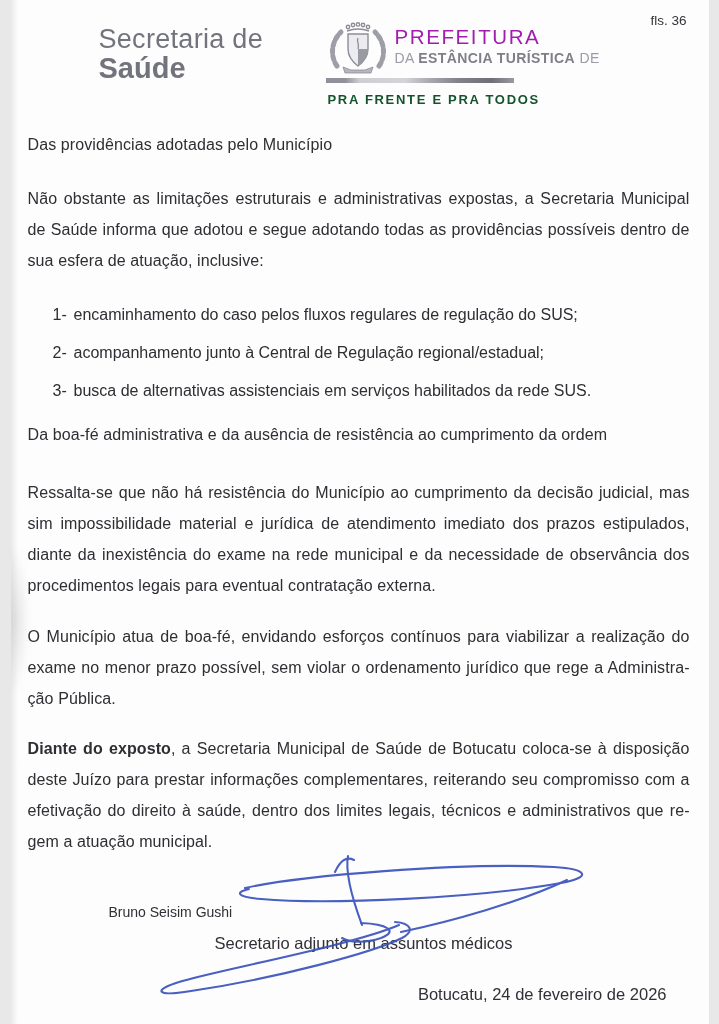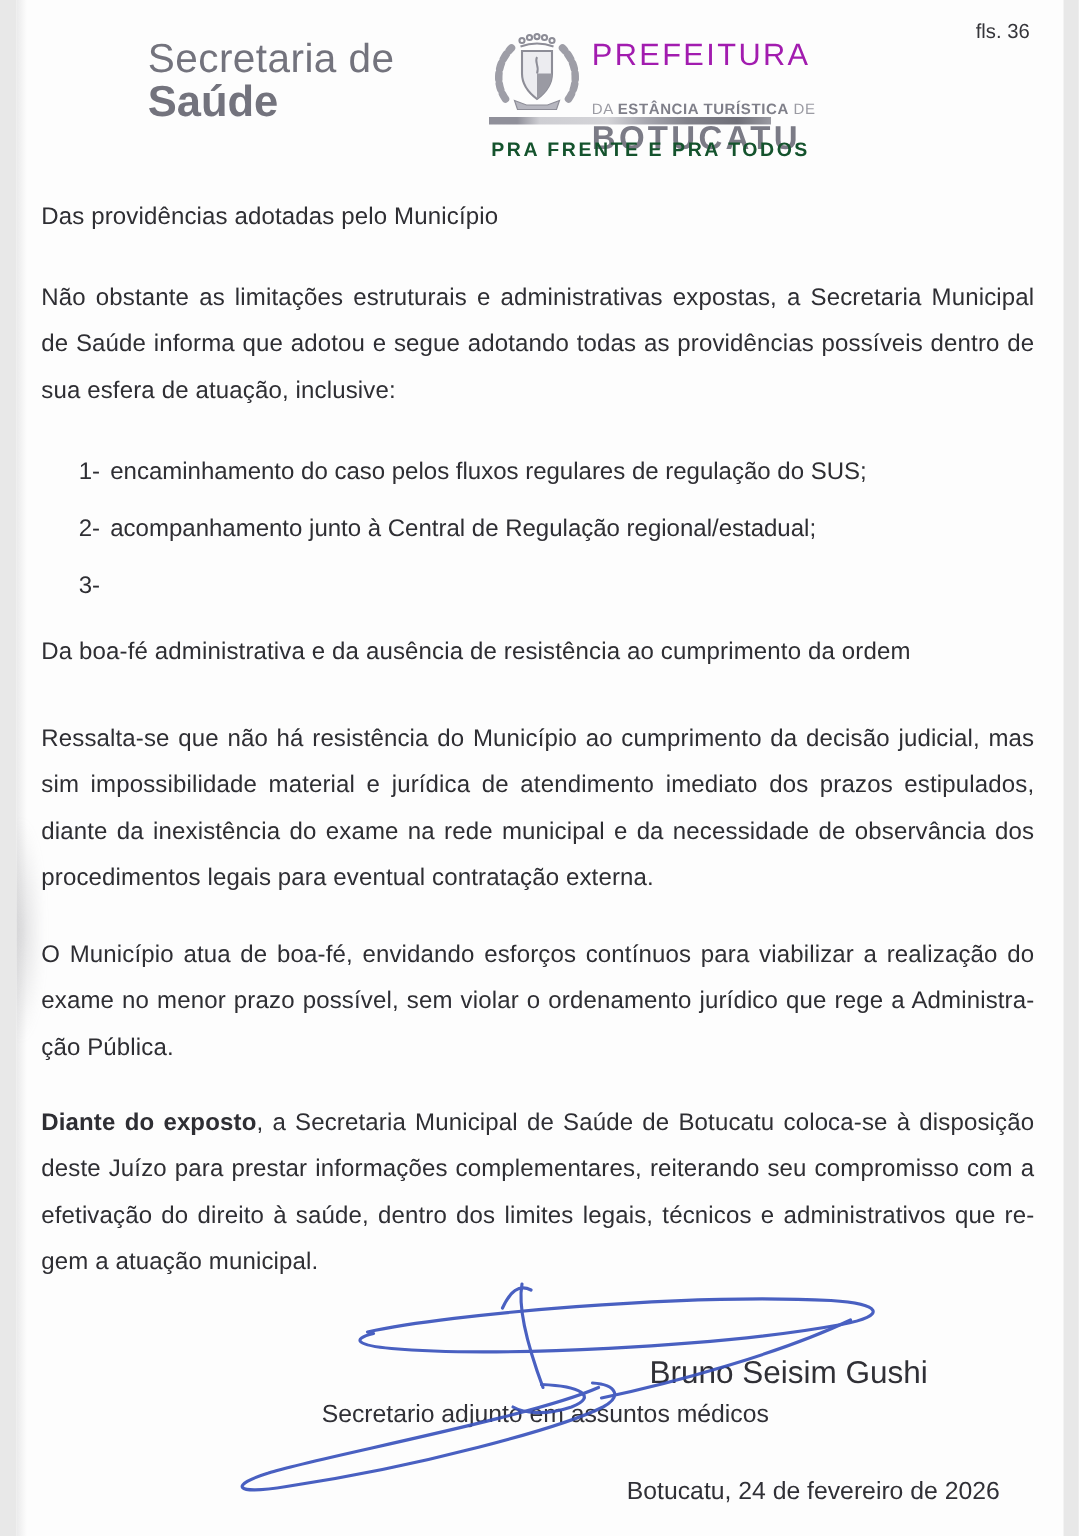--- a/index.html
+++ b/index.html
@@ -15,34 +15,34 @@
     background:radial-gradient(closest-side,rgba(140,140,145,.25),rgba(140,140,145,0));filter:blur(3px);}
   
   .folio{position:absolute;top:13px;right:22px;font-size:13.5px;color:#35353a;}
   
   .sec-block{position:absolute;top:25px;left:88px;width:214px;text-align:left;color:#73737d;line-height:1.04;}
   .sec1{font-size:27px;font-weight:400;letter-spacing:.3px;}
   .sec2{font-size:29px;font-weight:700;}
   .emblem{position:absolute;left:315px;top:21px;width:64px;height:58px;}
   .pref-block{position:absolute;left:384px;top:27px;line-height:1;}
   .pref1{font-size:20.5px;letter-spacing:1.6px;font-weight:400;color:#a21caf;}
-  .pref2{font-size:10px;margin-top:21px;letter-spacing:.4px;color:#9b9ba3;font-weight:400;}
+  .pref2{font-size:14px;margin-top:3px;letter-spacing:.4px;color:#9b9ba3;font-weight:400;}
   .pref2 .strong{font-weight:700;color:#7f7f89;}
   .pref3{font-size:22px;font-weight:700;letter-spacing:2.2px;margin-top:2px;color:#7b7b86;}
   .brandbar{position:absolute;left:315px;top:78px;width:188px;height:4.5px;
     background:linear-gradient(90deg,#90909a 0%,#90909a 10%,#ceced3 18%,#d4d4d8 42%,#a9a9b1 55%,#82828b 70%,#6f6f78 88%,#9a9aa2 100%);}
   .slogan{position:absolute;left:317px;top:92px;font-size:13px;font-weight:700;letter-spacing:1.7px;color:#14532d;}
   
   .hd,.tx{position:absolute;left:17px;width:662px;font-size:16px;line-height:31px;letter-spacing:.1px;}
   .tx{text-align:justify;}
   .li{position:absolute;left:42px;width:640px;font-size:16px;line-height:31px;display:flex;}
   .li .n{min-width:21px;}
   .b{font-weight:700;}
   
-  .sig-name{position:absolute;left:98px;width:510px;top:904px;text-align:right;font-size:21px;color:#303036;}
+  .sig-name{position:absolute;left:98px;width:510px;top:904px;text-align:left;font-size:14px;color:#303036;}
   .sig-title{position:absolute;left:98px;width:510px;top:934px;text-align:center;font-size:16.5px;color:#303036;}
   .sig-ink{position:absolute;left:138px;top:850px;width:470px;height:150px;}
   .dateline{position:absolute;top:985px;right:42px;font-size:16.5px;color:#303036;}
 </style>
 </head>
 <body>
 
 <div class="page">
 
   <div class="edge-shade"></div>
@@ -72,40 +72,40 @@
     <path d="M17 46 L25 49 H39 L47 46 L45 52 H19 Z" fill="#b6b6bf" stroke="#8d8d97" stroke-width="0.8"></path>
   </svg>
 
   <div class="pref-block">
     <div class="pref1">PREFEITURA</div>
     <div class="pref2">
       <span>DA</span>
       <span class="strong">ESTÂNCIA TURÍSTICA</span>
       <span>DE</span>
     </div>
-    <div class="pref3">BOTUCATU</div>
   </div>
 
   <div class="brandbar"></div>
   <div class="slogan">PRA FRENTE E PRA TODOS</div>
 
   <div class="hd" style="top:129px">Das providências adotadas pelo Município</div>
 
   <div class="tx" style="top:183px">Não obstante as limitações estruturais e administrativas expostas, a Secretaria Municipal de Saúde informa que adotou e segue adotando todas as providências possíveis dentro de sua esfera de atuação, inclusive:</div>
 
   <div class="li" style="top:299px">
     <span class="n">1-</span>
     <span>encaminhamento do caso pelos fluxos regulares de regulação do SUS;</span>
   </div>
   <div class="li" style="top:337px">
     <span class="n">2-</span>
     <span>acompanhamento junto à Central de Regulação regional/estadual;</span>
   </div>
   <div class="li" style="top:375px">
     <span class="n">3-</span>
+    <span>busca de alternativas assistenciais em serviços habilitados da rede SUS.</span>
   </div>
 
   <div class="hd" style="top:419px">Da boa-fé administrativa e da ausência de resistência ao cumprimento da ordem</div>
 
   <div class="tx" style="top:621px">O Município atua de boa-fé, envidando esforços contínuos para viabilizar a realização do exame no menor prazo possível, sem violar o ordenamento jurídico que rege a Administra­ção Pública.</div>
 
   <div class="tx" style="top:477px">Ressalta-se que não há resistência do Município ao cumprimento da decisão judicial, mas sim impossibilidade material e jurídica de atendimento imediato dos prazos estipulados, diante da inexistência do exame na rede municipal e da necessidade de observância dos procedimentos legais para eventual contratação externa.</div>
 
   <div class="tx" style="top:733px">
     <span class="b">Diante do exposto</span><span>, a Secretaria Municipal de Saúde de Botucatu coloca-se à disposição deste Juízo para prestar informações complementares, reiterando seu compromisso com a efetivação do direito à saúde, dentro dos limites legais, técnicos e administrativos que re­gem a atuação municipal.</span>

